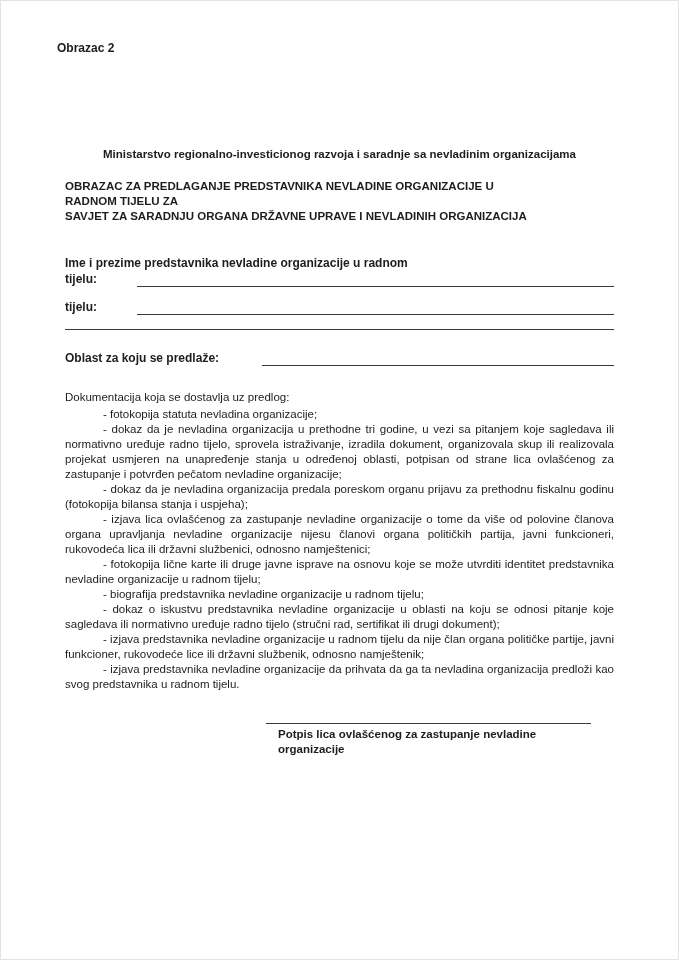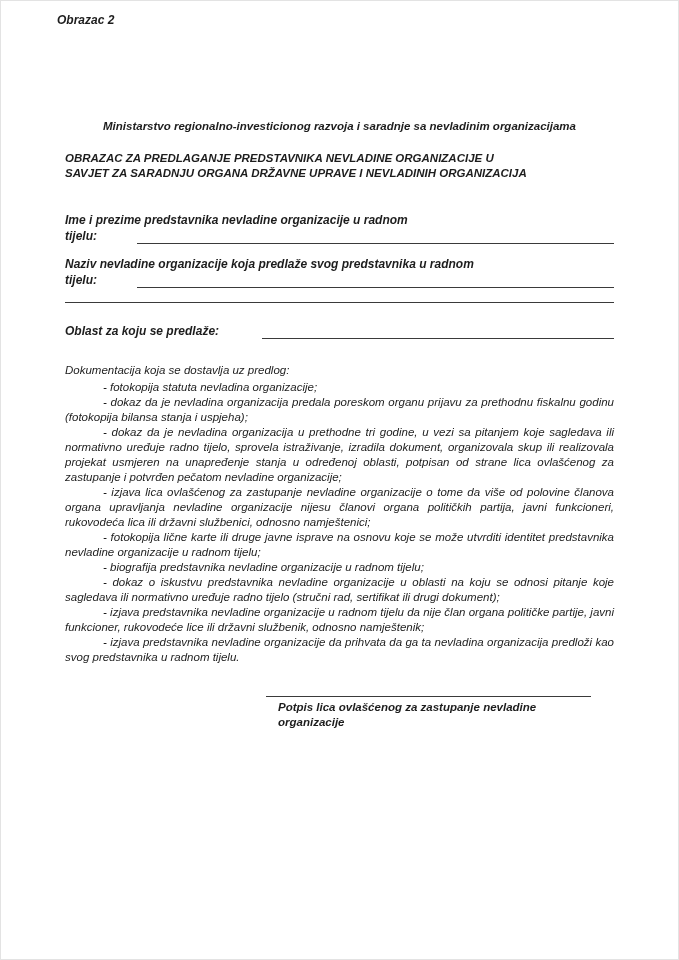--- a/index.html
+++ b/index.html
@@ -6,21 +6,21 @@
   html, body { background: #ffffff; }
   body {
     width: 679px;
     height: 960px;
     font-family: "Liberation Sans", sans-serif;
     color: #1d1d1d;
     position: relative;
     border: 1px solid #e3e3e3;
     overflow: hidden;
   }
-  .page { padding: 12px 64px 0 64px; font-style: italic; }
+  .page { padding: 40px 64px 0 64px; }
 
   .form-number {
     font-size: 12px;
     font-weight: bold;
     margin-left: -8px;
   }
   .ministry {
     margin-top: 92px;
     text-align: center;
     font-weight: bold;
@@ -86,53 +86,53 @@
 <body>
 
 <div class="page">
 
   <div class="form-number">Obrazac 2</div>
 
   <div class="ministry">Ministarstvo regionalno-investicionog razvoja i saradnje sa nevladinim organizacijama</div>
 
   <div class="title-block">
     <div>OBRAZAC ZA PREDLAGANJE PREDSTAVNIKA NEVLADINE ORGANIZACIJE U</div>
+    <div>RADNOM TIJELU ZA</div>
     <div>SAVJET ZA SARADNJU ORGANA DRŽAVNE UPRAVE I NEVLADINIH ORGANIZACIJA</div>
   </div>
 
   <div class="field name-field">
     <div>Ime i prezime predstavnika nevladine organizacije u radnom</div>
     <div class="field-line">
       <span class="field-label-inline">tijelu:</span>
       <span class="fill"></span>
     </div>
   </div>
 
   <div class="field org-field">
-    <div>Naziv nevladine organizacije koja predlaže svog predstavnika u radnom</div>
     <div class="field-line">
       <span class="field-label-inline">tijelu:</span>
       <span class="fill"></span>
     </div>
     <div class="fill-block"></div>
   </div>
 
   <div class="field area-field">
     <div class="field-line">
       <span class="field-label-inline">Oblast za koju se predlaže: </span>
       <span class="fill"></span>
     </div>
   </div>
 
   <div class="docs-intro">Dokumentacija koja se dostavlja uz predlog:</div>
 
   <div class="doc-list">
     <p class="doc-item">- fotokopija statuta nevladina organizacije;</p>
+    <p class="doc-item">- dokaz da je nevladina organizacija u prethodne tri godine, u vezi sa pitanjem koje sagledava ili normativno uređuje radno tijelo, sprovela istraživanje, izradila dokument, organizovala skup ili realizovala projekat usmjeren na unapređenje stanja u određenoj oblasti, potpisan od strane lica ovlašćenog za zastupanje i potvrđen pečatom nevladine organizacije;</p>
     <p class="doc-item">- dokaz da je nevladina organizacija predala poreskom organu prijavu za prethodnu fiskalnu godinu (fotokopija bilansa stanja i uspjeha);</p>
-    <p class="doc-item">- dokaz da je nevladina organizacija u prethodne tri godine, u vezi sa pitanjem koje sagledava ili normativno uređuje radno tijelo, sprovela istraživanje, izradila dokument, organizovala skup ili realizovala projekat usmjeren na unapređenje stanja u određenoj oblasti, potpisan od strane lica ovlašćenog za zastupanje i potvrđen pečatom nevladine organizacije;</p>
     <p class="doc-item">- izjava lica ovlašćenog za zastupanje nevladine organizacije o tome da više od polovine članova organa upravljanja nevladine organizacije nijesu članovi organa političkih partija, javni funkcioneri, rukovodeća lica ili državni službenici, odnosno namještenici;</p>
     <p class="doc-item">- fotokopija lične karte ili druge javne isprave na osnovu koje se može utvrditi identitet predstavnika nevladine organizacije u radnom tijelu;</p>
     <p class="doc-item">- biografija predstavnika nevladine organizacije u radnom tijelu;</p>
     <p class="doc-item">- dokaz o iskustvu predstavnika nevladine organizacije u oblasti na koju se odnosi pitanje koje sagledava ili normativno uređuje radno tijelo (stručni rad, sertifikat ili drugi dokument);</p>
     <p class="doc-item">- izjava predstavnika nevladine organizacije u radnom tijelu da nije član organa političke partije, javni funkcioner, rukovodeće lice ili državni službenik, odnosno namještenik;</p>
     <p class="doc-item">- izjava predstavnika nevladine organizacije da prihvata da ga ta nevladina organizacija predloži kao svog predstavnika u radnom tijelu.</p>
   </div>
 
   <div class="signature">
     <div class="sig-line"></div>

